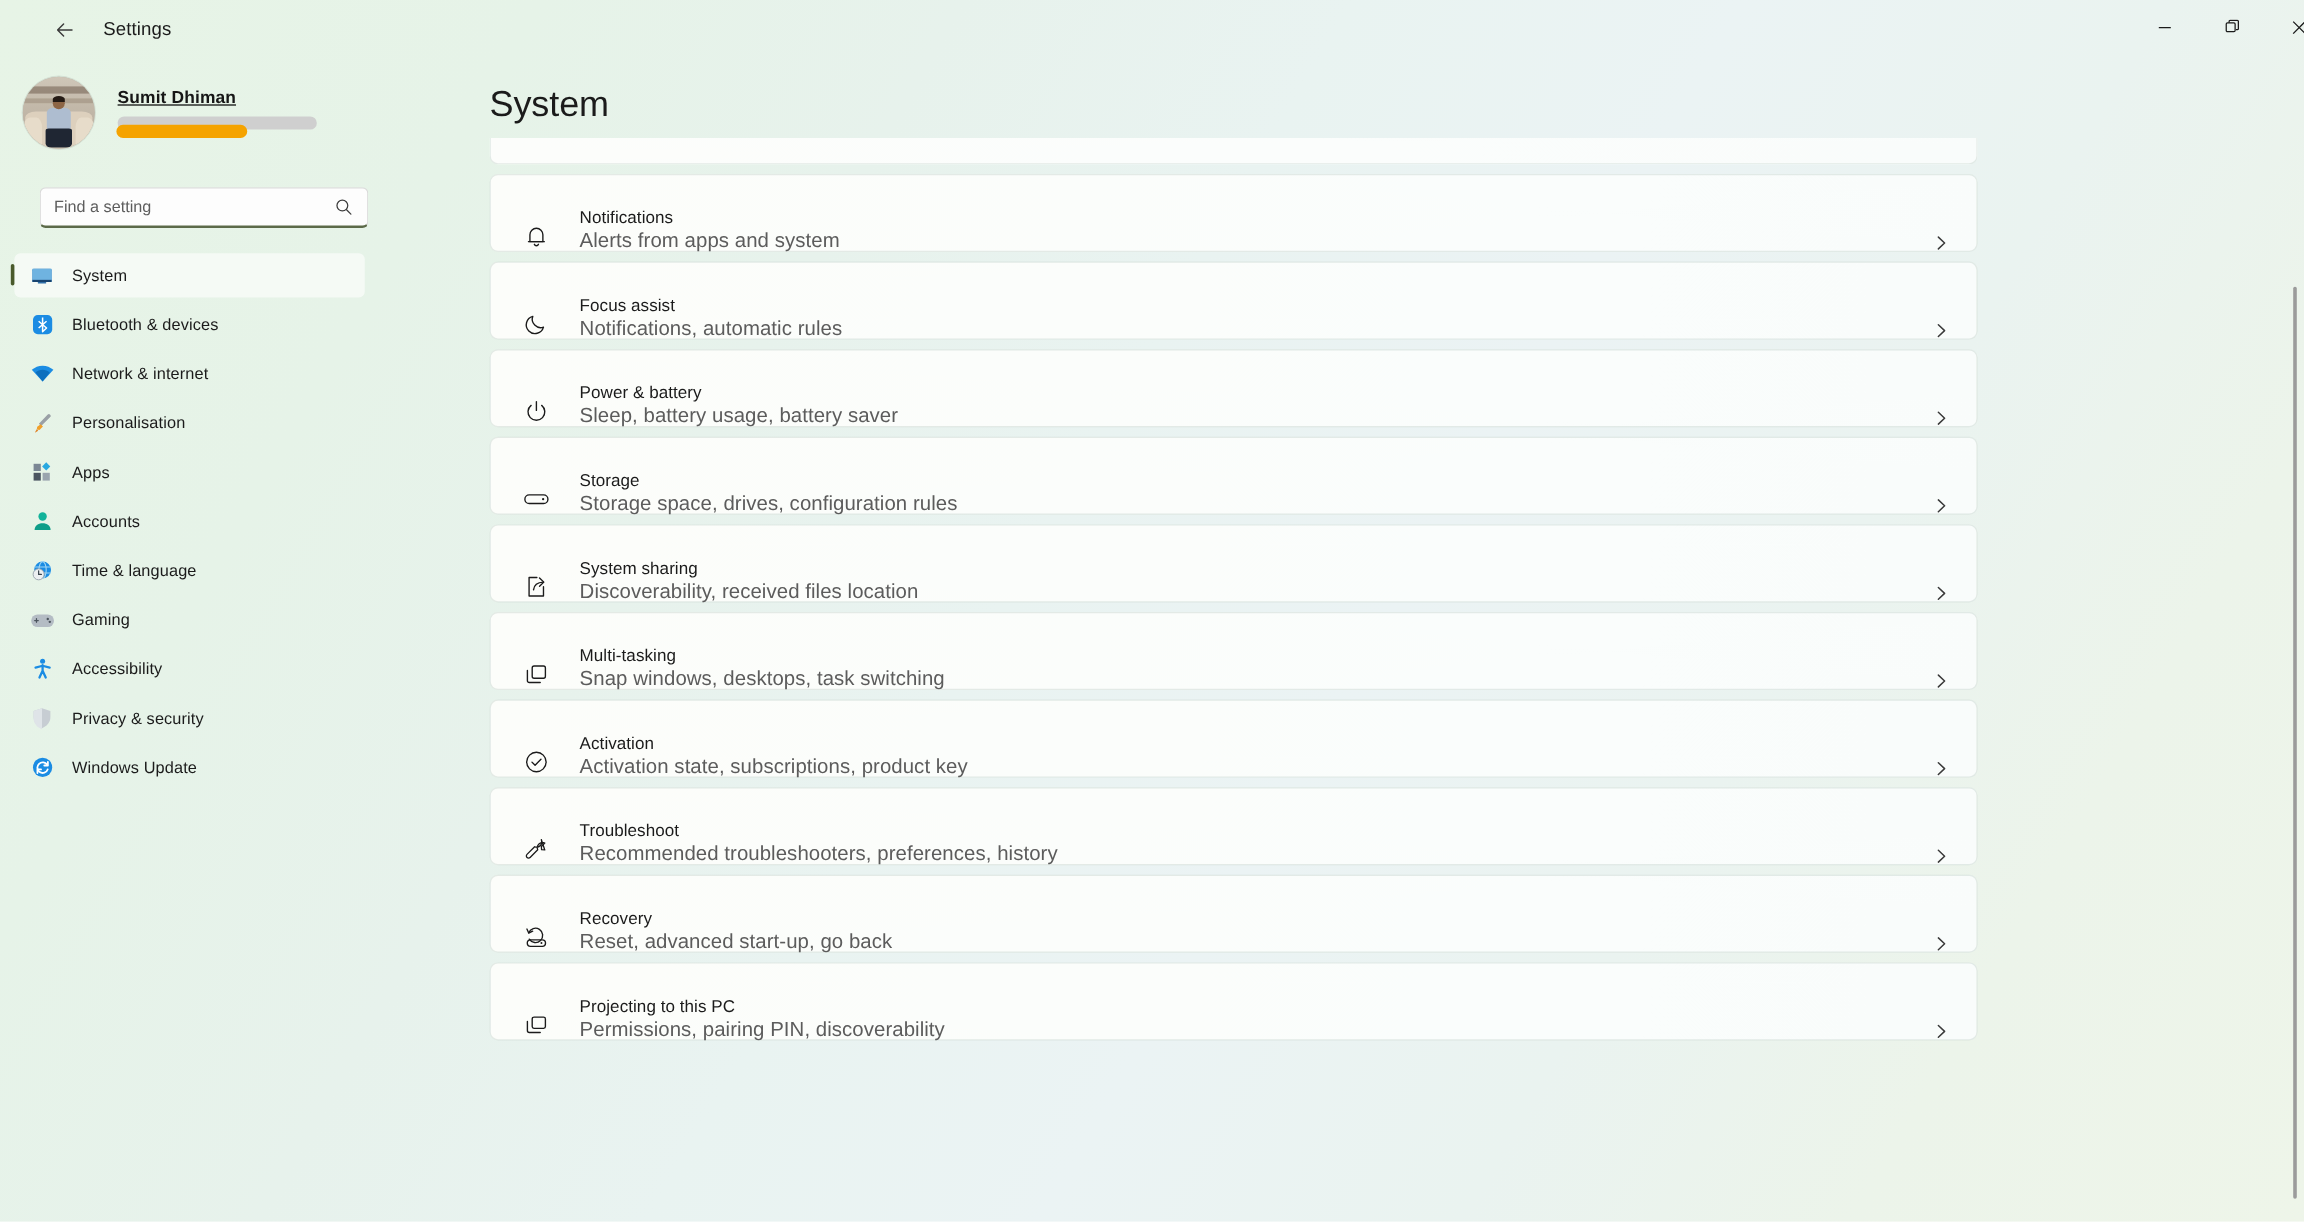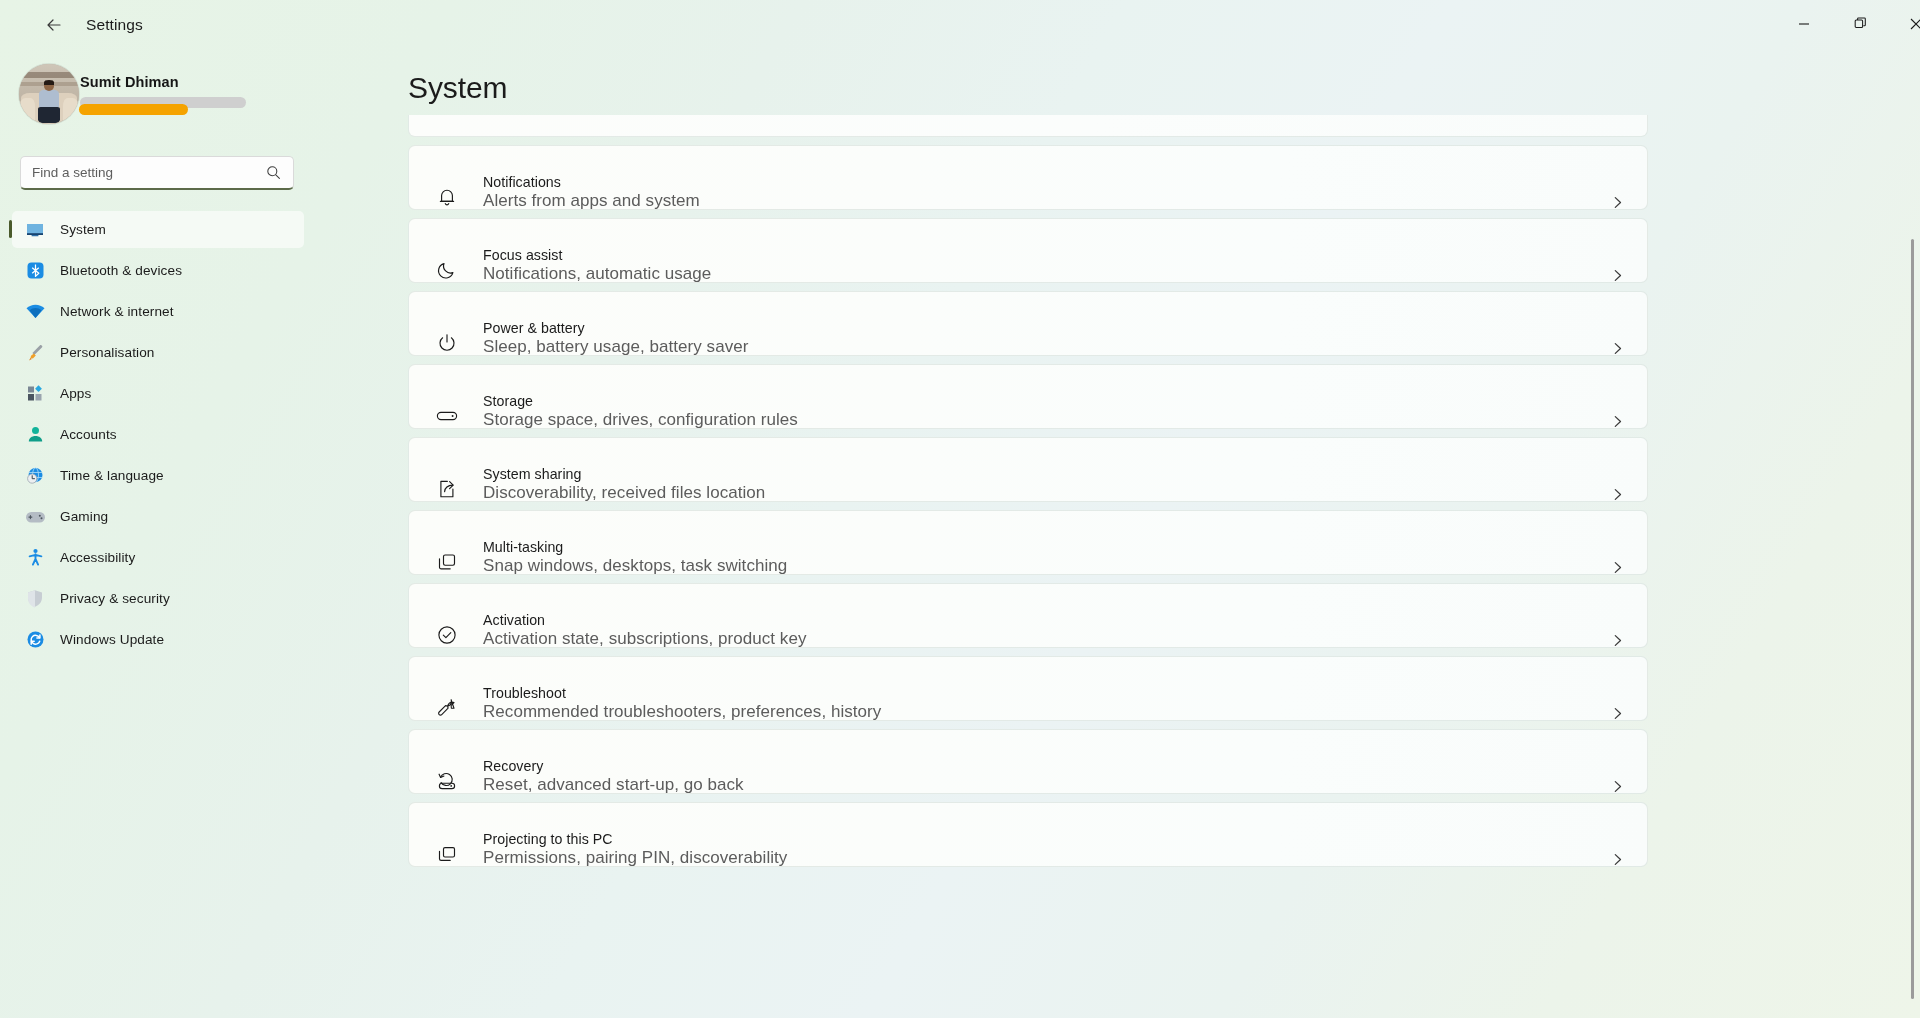--- a/index.html
+++ b/index.html
@@ -73,36 +73,36 @@
   .av-shelf  { position:absolute; left:0; top:14%; width:100%; height:10%; background:rgba(90,72,55,.45); }
   .av-shelf2 { position:absolute; left:0; top:30%; width:100%; height:6%; background:rgba(120,100,80,.3); }
   .av-sofa   { position:absolute; left:4%; bottom:0; width:92%; height:52%; background:#ddd0bd; border-radius:16% 16% 0 0; }
   .av-arm-l  { position:absolute; left:0; bottom:0; width:26%; height:44%; background:#e7dcca; border-radius:40% 30% 0 0; }
   .av-arm-r  { position:absolute; right:0; bottom:0; width:26%; height:44%; background:#e7dcca; border-radius:30% 40% 0 0; }
   .av-head   { position:absolute; left:50%; top:28%; width:17%; height:17%; margin-left:-8.5%; border-radius:50%; background:#8d6545; }
   .av-hair   { position:absolute; left:50%; top:26%; width:18%; height:9%; margin-left:-9%; border-radius:50% 50% 0 0; background:#241a14; }
   .av-torso  { position:absolute; left:50%; top:43%; width:34%; height:30%; margin-left:-17%; border-radius:22% 22% 10% 10%; background:#aebdd0; }
   .av-legs   { position:absolute; left:50%; bottom:2%; width:36%; height:26%; margin-left:-18%; border-radius:12% 12% 22% 22%; background:#1f2633; }
 
-  .profile-text { margin-left:1px; }
+  .profile-text { margin-left:19px;text-decoration:underline; }
   .profile-name {
     font-size:14.5px; font-weight:bold; color:#161616; letter-spacing:.1px;
   }
   .redactions { margin-top:7px; position:relative; height:18px; width:170px; }
   .redact-gray {
     position:absolute; left:0; top:0;
     width:166px; height:11px; border-radius:6px; background:#cfcfcf;
   }
   .redact-orange {
     position:absolute; left:-1px; top:7px;
     width:109px; height:11px; border-radius:6px; background:#f5a300;
   }
 
   .searchwrap {
-    margin:26px 0 0 20px;
+    margin:26px 0 0 33px;
     width:246px; height:34px;
     position:relative;
   }
   .searchbox {
     width:274px; height:34px;
     background:#fdfdfd;
     border:1px solid #dadada;
     border-bottom:2px solid #5c6a49;
     border-radius:5px;
     display:flex; align-items:center;
@@ -437,21 +437,21 @@
     </div>
 
     <div class="card">
       <span class="card-ico">
         <svg width="22" height="22" viewBox="0 0 22 22" fill="none" stroke="#1b1b1b" stroke-width="1.15">
           <path d="M16.9 13.6A7 7 0 0 1 8 4.6a7.3 7.3 0 1 0 8.9 9z" stroke-linejoin="round"></path>
         </svg>
       </span>
       <div class="card-text">
         <div class="card-title">Focus assist</div>
-        <div class="card-sub">Notifications, automatic usage</div>
+        <div class="card-sub">Notifications, automatic rules</div>
       </div>
       <span class="card-chev">
         <svg width="13" height="13" viewBox="0 0 13 13" fill="none" stroke="#3a3a3a" stroke-width="1.25">
           <path d="M4.3 1.6l5.2 4.9-5.2 4.9" stroke-linecap="round" stroke-linejoin="round"></path>
         </svg>
       </span>
     </div>
 
     <div class="card">
       <span class="card-ico">

